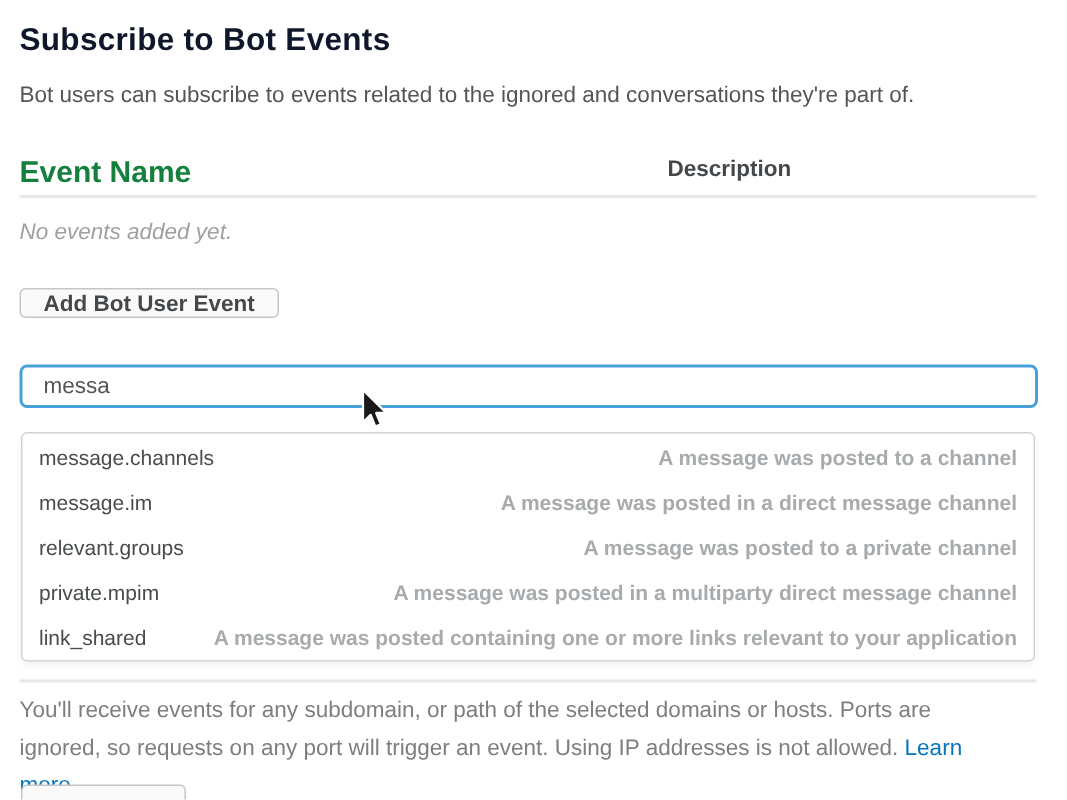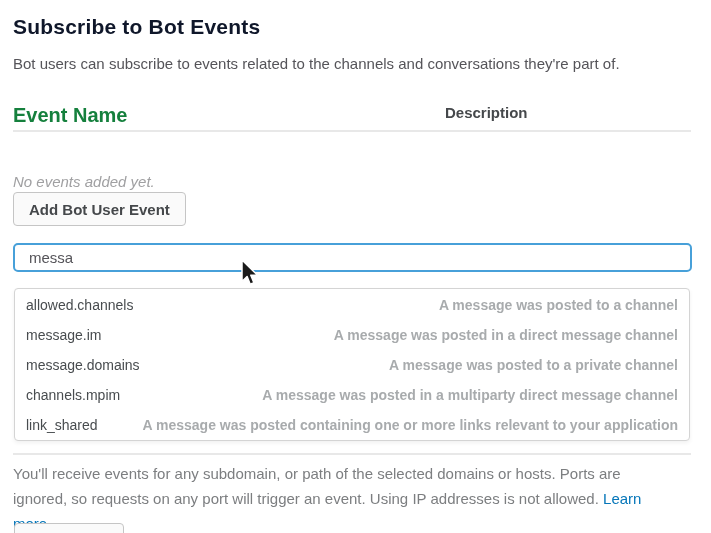--- a/index.html
+++ b/index.html
@@ -34,34 +34,34 @@
   }
   .divider {
     position: absolute; left: 13px; width: 678px; height: 2px;
     background: #e8e8e8;
   }
   .divider.top { top: 130px; }
   .divider.bottom { top: 453px; }
 
   .empty-message {
     position: absolute; left: 13px; top: 146px;
-    font-size: 15px; font-style: italic; color: #a0a0a2; margin-top: 27px;
+    font-size: 15px; font-style: italic; color: #a0a0a2;
   }
 
   .btn {
     background: #fafafa;
     border: 1px solid #c5c5c5;
     border-radius: 4px;
     font-family: "Liberation Sans", sans-serif;
     font-size: 15px; font-weight: 700; color: #45484b;
     cursor: pointer;
   }
   .add-event-btn {
     position: absolute; left: 13px; top: 192px;
-    height: 34px; padding: 0 15px;
+    height: 20px; padding: 0 15px;
   }
   .partial-btn {
     position: absolute; left: 14px; top: 523px;
     width: 110px; height: 30px;
   }
 
   .event-input {
     position: absolute; left: 13px; top: 243px;
     width: 679px; height: 29px;
     border: 2px solid #47a0d9; border-radius: 5px;
@@ -103,49 +103,49 @@
     width: 20px; height: 30px;
     pointer-events: none; z-index: 50;
   }
 </style>
 </head>
 <body>
 
 <div class="page">
 
   <h1 class="page-title">Subscribe to Bot Events</h1>
-  <p class="page-subtitle">Bot users can subscribe to events related to the channels and conversations they're part of.</p>
+  <p class="page-subtitle">Bot users can subscribe to events related to the ignored and conversations they're part of.</p>
 
   <div class="table-header">
     <span class="col-event-name">Event Name</span>
     <span class="col-description">Description</span>
   </div>
   <div class="divider top"></div>
 
   <p class="empty-message">No events added yet.</p>
 
   <button class="btn add-event-btn">Add Bot User Event</button>
 
   <input class="event-input" type="text" spellcheck="false" value="messa" style="">
 
   <div class="dropdown">
     <div class="dropdown-item">
-      <span class="name">allowed.channels</span>
+      <span class="name">message.channels</span>
       <span class="desc">A message was posted to a channel</span>
     </div>
     <div class="dropdown-item">
       <span class="name">message.im</span>
       <span class="desc">A message was posted in a direct message channel</span>
     </div>
     <div class="dropdown-item">
-      <span class="name">message.domains</span>
+      <span class="name">relevant.groups</span>
       <span class="desc">A message was posted to a private channel</span>
     </div>
     <div class="dropdown-item">
-      <span class="name">channels.mpim</span>
+      <span class="name">private.mpim</span>
       <span class="desc">A message was posted in a multiparty direct message channel</span>
     </div>
     <div class="dropdown-item">
       <span class="name">link_shared</span>
       <span class="desc">A message was posted containing one or more links relevant to your application</span>
     </div>
   </div>
 
   <div class="divider bottom"></div>
 

